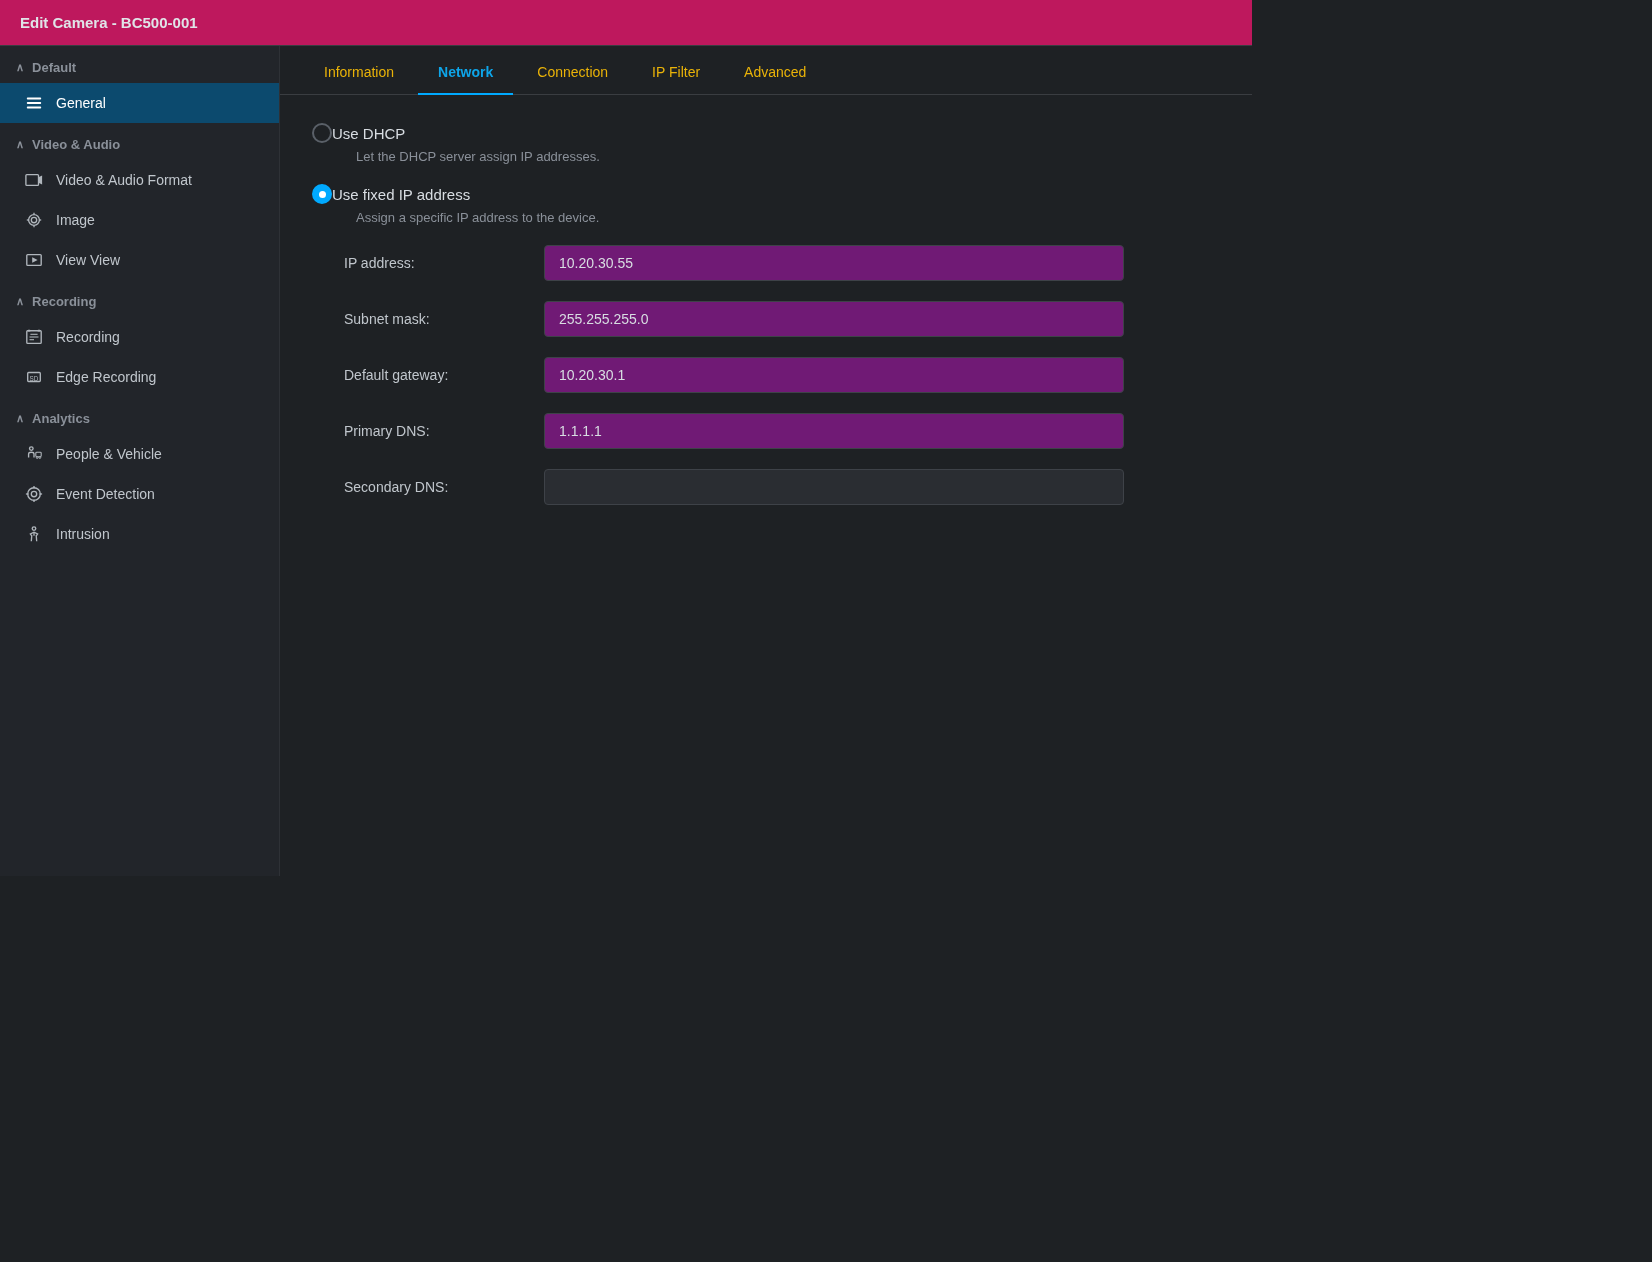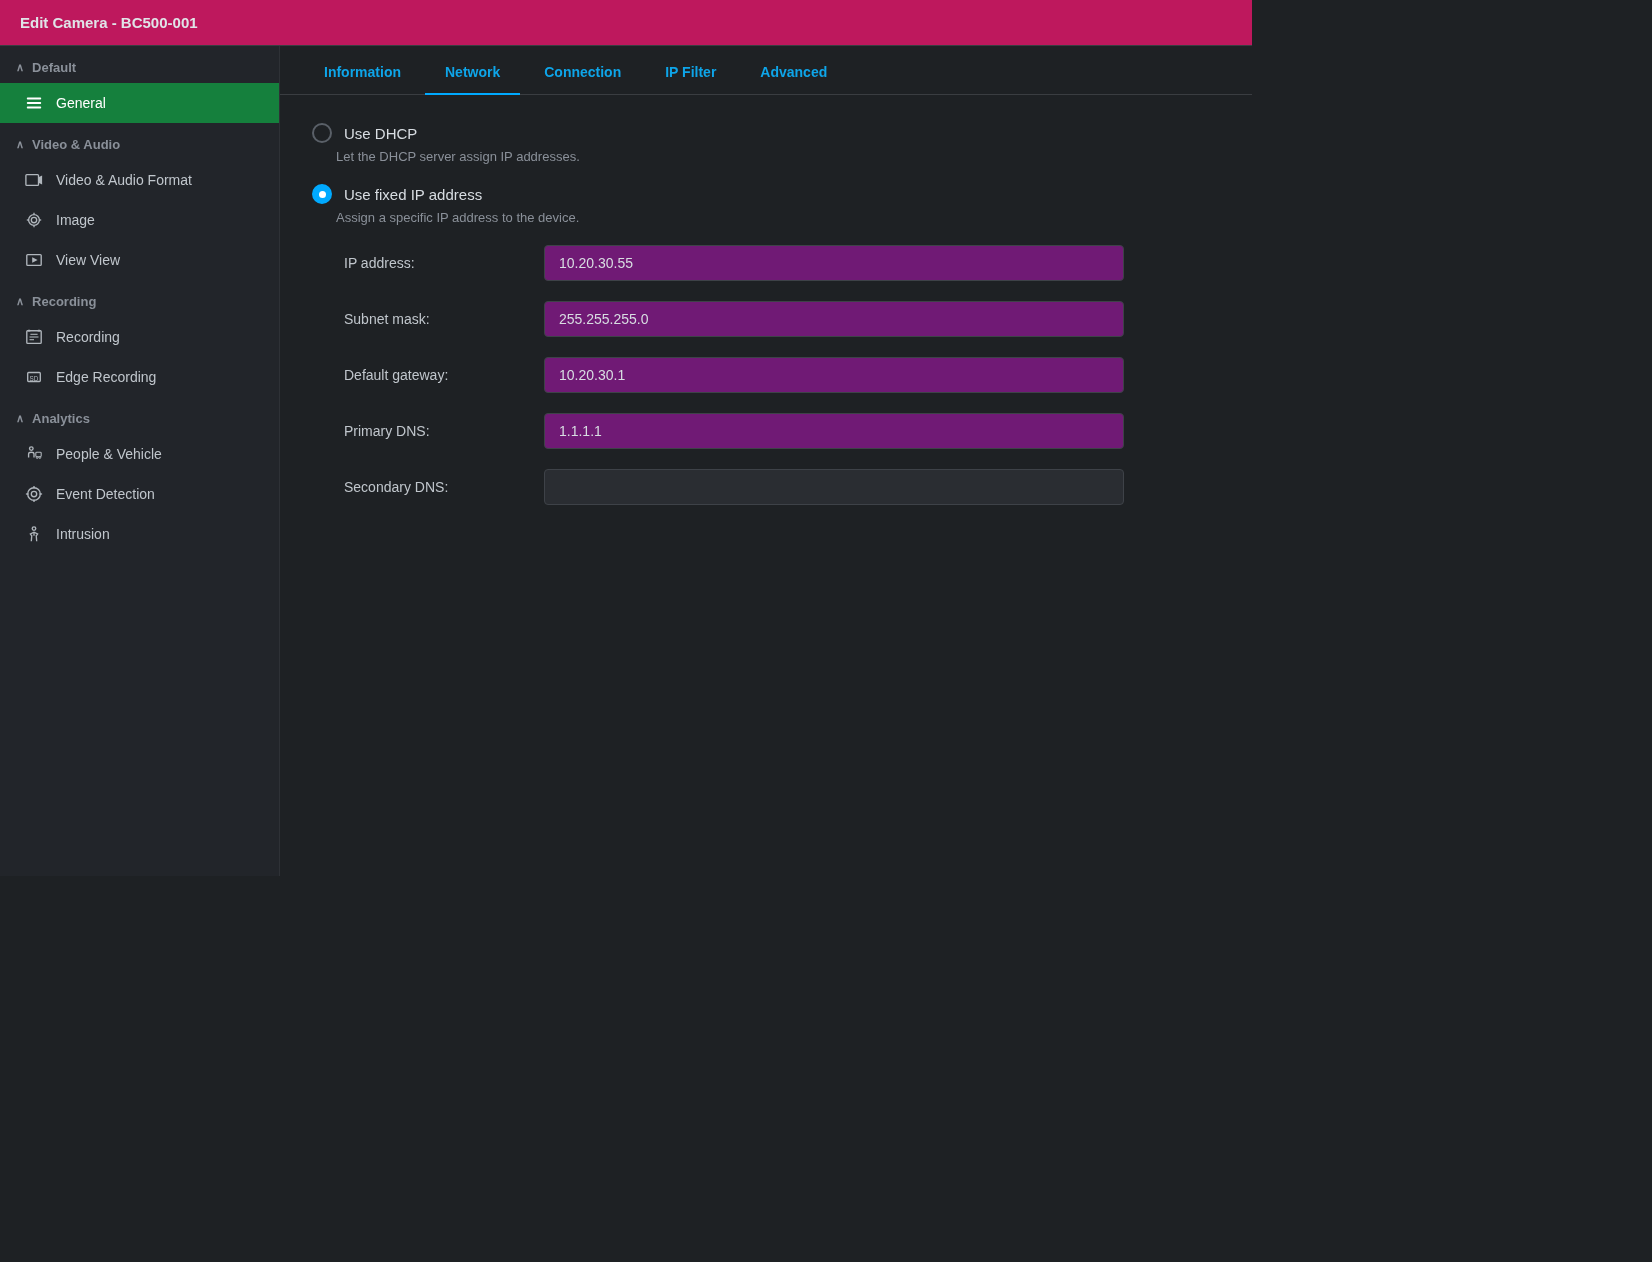--- a/index.html
+++ b/index.html
@@ -51,21 +51,21 @@
       display: flex;
       align-items: center;
       gap: 12px;
       padding: 10px 16px 10px 24px;
       cursor: pointer;
       color: #c0c6cc;
       font-size: 14px;
       border-radius: 0;
     }
     .sidebar-item.active {
-      background: #15803d;
+      background: #0c4a6e;
       color: #fff;
     }
     .sidebar-item .icon {
       width: 20px;
       height: 20px;
       display: flex;
       align-items: center;
       justify-content: center;
       flex-shrink: 0;
     }
@@ -81,22 +81,22 @@
       display: flex;
       align-items: flex-end;
       border-bottom: 1px solid #3a3d41;
       padding: 0 24px;
       background: #1e2124;
     }
     .tab {
       padding: 18px 20px 14px 20px;
       cursor: pointer;
       font-size: 14px;
-      font-weight: 700;
-      color: #0ea5e9;
+      font-weight: 400;
+      color: #eab308;
       position: relative;
       margin-right: 4px;
     }
     .tab.active {
       color: #0ea5e9;
       font-weight: 700;
     }
     .tab.active::after {
       content: '';
       position: absolute;
@@ -109,21 +109,20 @@
     
     .form-content {
       padding: 28px 32px;
     }
     .radio-group {
       margin-bottom: 20px;
     }
     .radio-row {
       display: flex;
       align-items: center;
-      gap: 12px;
       margin-bottom: 6px;
     }
     .radio-btn {
       width: 20px;
       height: 20px;
       border-radius: 50%;
       border: 2px solid #5a6068;
       background: transparent;
       flex-shrink: 0;
       display: flex;
@@ -144,21 +143,21 @@
     }
     .radio-label {
       font-size: 15px;
       font-weight: 500;
       color: #d8dde2;
       cursor: pointer;
     }
     .radio-desc {
       font-size: 13px;
       color: #8a9099;
-      margin-left: 24px;
+      margin-left: 44px;
       margin-bottom: 16px;
     }
     .form-fields {
       margin-top: 20px;
       margin-left: 32px;
     }
     .field-row {
       display: flex;
       align-items: center;
       margin-bottom: 20px;

